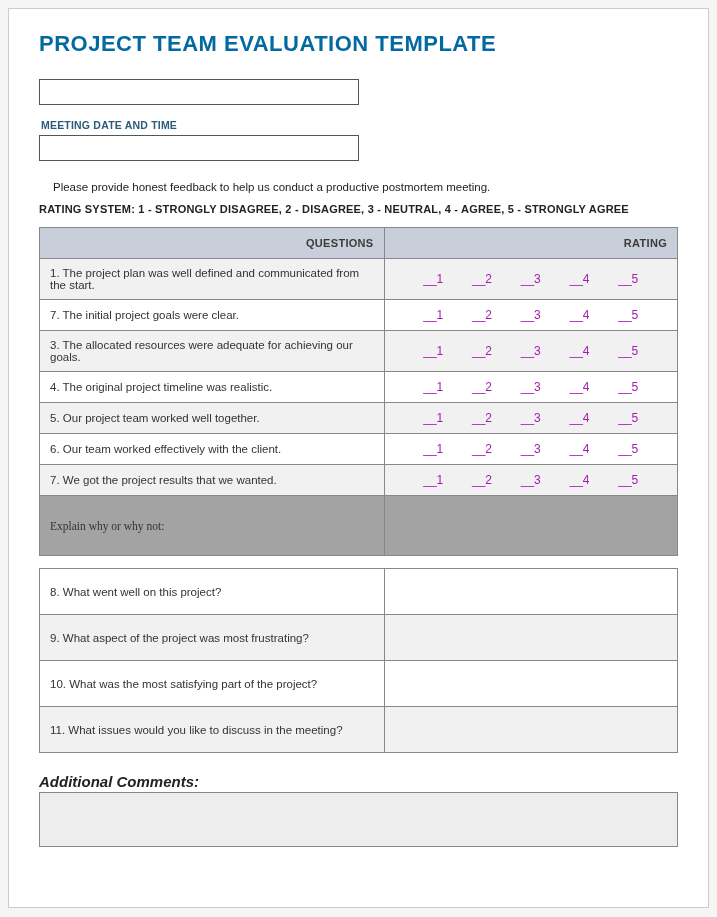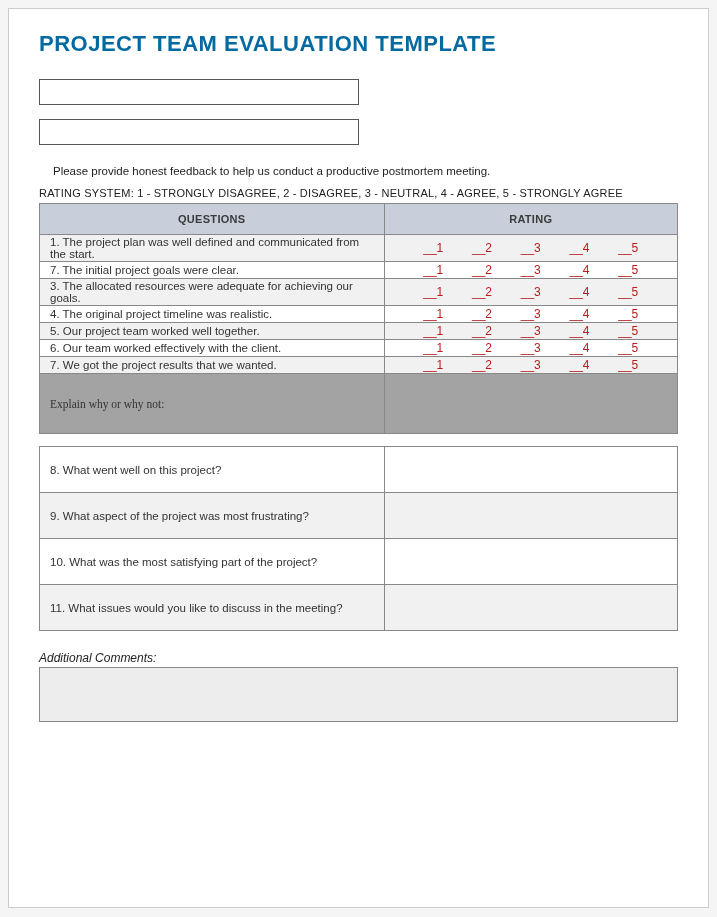--- a/index.html
+++ b/index.html
@@ -41,55 +41,55 @@
     padding: 4px 6px;
     font-size: 12px;
   }
   .instruction {
     font-size: 11.5px;
     color: #222;
     margin: 6px 0 10px 14px;
   }
   .rating-legend {
     font-size: 11px;
-    font-weight: 400;
+    font-weight: 700;
     color: #222;
-    margin: 6px 0 4px 0;
+    margin: 6px 0 12px 0;
     letter-spacing: 0.2px;
   }
   table.main {
     width: 100%;
     border-collapse: collapse;
     table-layout: fixed;
   }
   table.main col.qcol { width: 54%; }
   table.main col.rcol { width: 46%; }
   table.main th {
     background: #c8ceda;
     color: #3b3b3b;
     font-weight: 700;
     font-size: 11px;
-    text-align: center;
+    text-align: right;
     padding: 9px 10px;
     border: 1px solid #888;
     letter-spacing: 0.3px;
   }
   table.main td {
     border: 1px solid #888;
-    padding: 1px 10px;
+    padding: 8px 10px;
     font-size: 11.5px;
     vertical-align: middle;
   }
   table.main tr.alt td { background: #f1f1f1; }
   .rating-opts {
     display: flex;
     justify-content: space-evenly;
     align-items: center;
     font-size: 12px;
-    color: #b91c1c;
+    color: #a21caf;
   }
   .rating-opts span { white-space: nowrap; }
   .explain-row td {
     height: 60px;
     vertical-align: top;
     padding: 12px 20px;
     background: #a3a3a3;
     font-family: Liberation Serif, serif;
   }
   table.open {
@@ -102,23 +102,23 @@
   table.open col.rcol { width: 46%; }
   table.open td {
     border: 1px solid #888;
     padding: 8px 10px;
     font-size: 11.5px;
     height: 46px;
     vertical-align: middle;
   }
   table.open tr.alt td { background: #f1f1f1; }
   .addl-label {
-    font-size: 12px;
+    font-size: 15px;
     font-style: italic;
-    font-weight: 400;
+    font-weight: 700;
     color: #222;
     margin-top: 18px;
     margin-bottom: 0;
     border-bottom: 1px solid #888;
     padding: 2px 4px 2px 0;
   }
   .addl-box {
     width: 100%;
     height: 54px;
     border: 1px solid #888;
@@ -132,20 +132,21 @@
 </style>
 </head>
 <body>
 
 <div class="page">
 
   <h1>PROJECT TEAM EVALUATION TEMPLATE</h1>
 
   <input class="field-input" type="text" value="" style="">
 
+  <div class="field-label">MEETING DATE AND TIME</div>
   <input class="field-input" type="text" value="" style="">
 
   <div class="instruction">Please provide honest feedback to help us conduct a productive postmortem meeting.</div>
 
   <div class="rating-legend">RATING SYSTEM: 1 - STRONGLY DISAGREE, 2 - DISAGREE, 3 - NEUTRAL, 4 - AGREE, 5 - STRONGLY AGREE</div>
 
   <table class="main">
     <colgroup>
         <col class="qcol">
         <col class="rcol">

